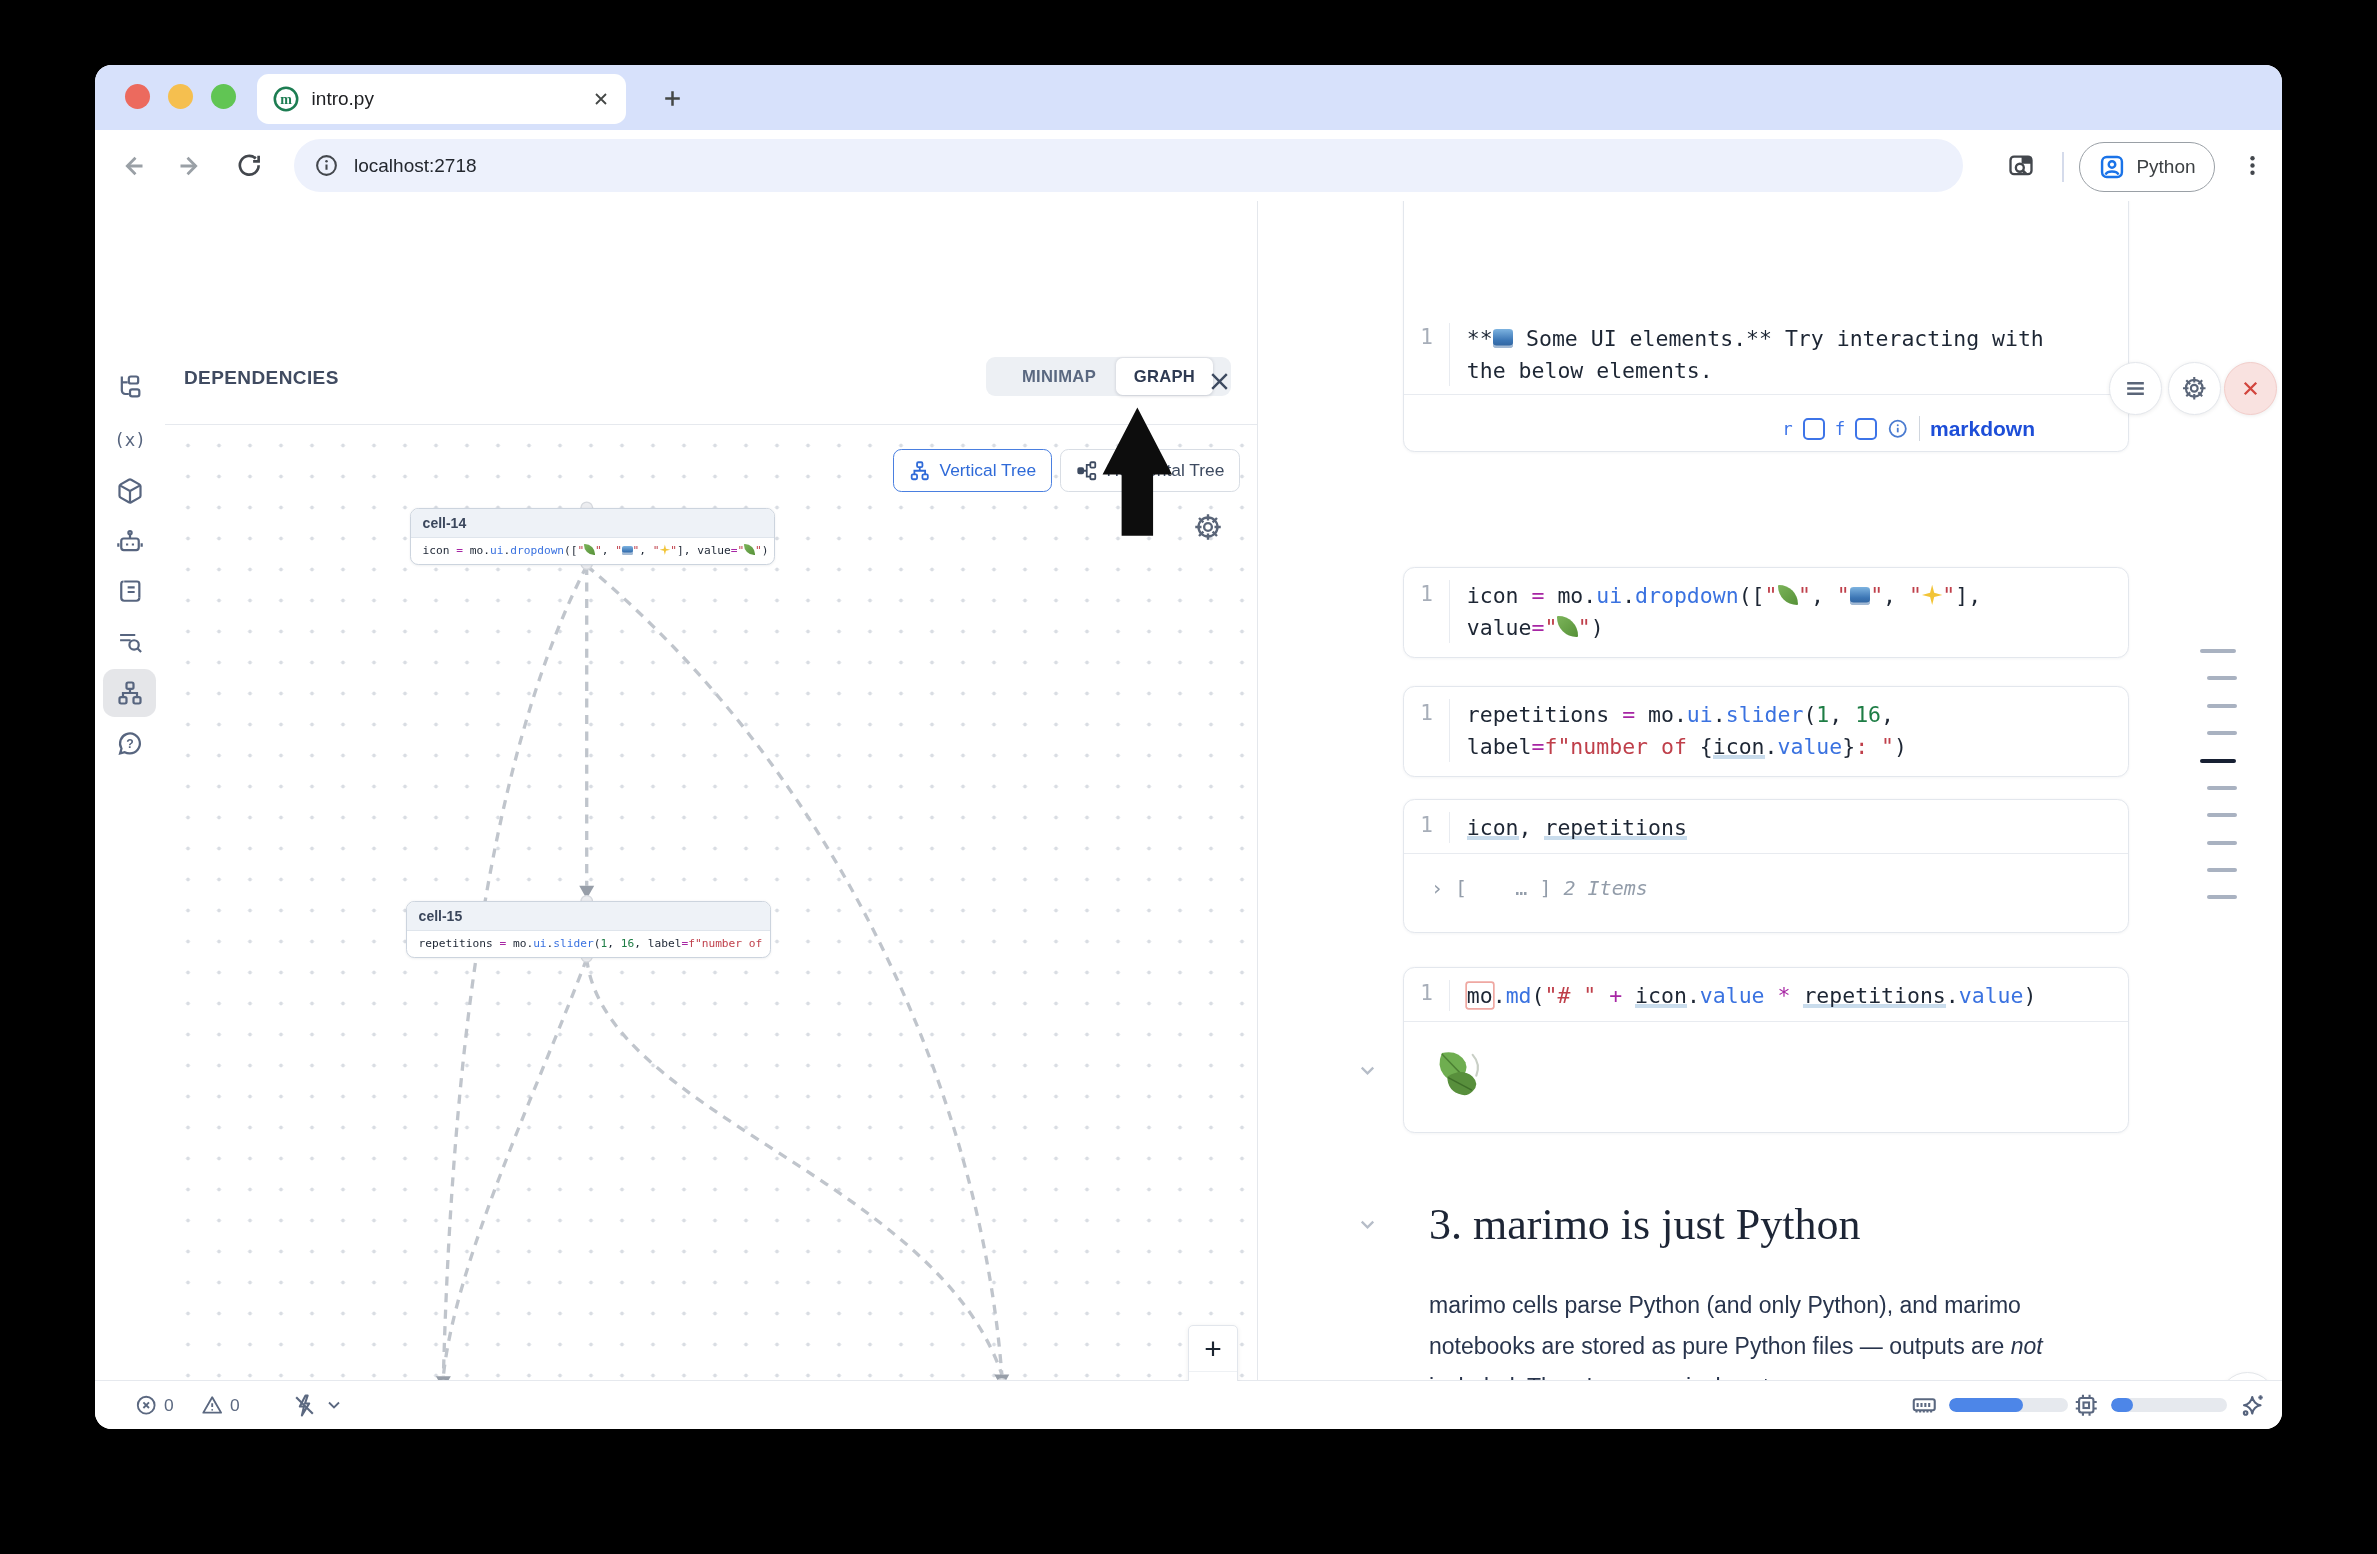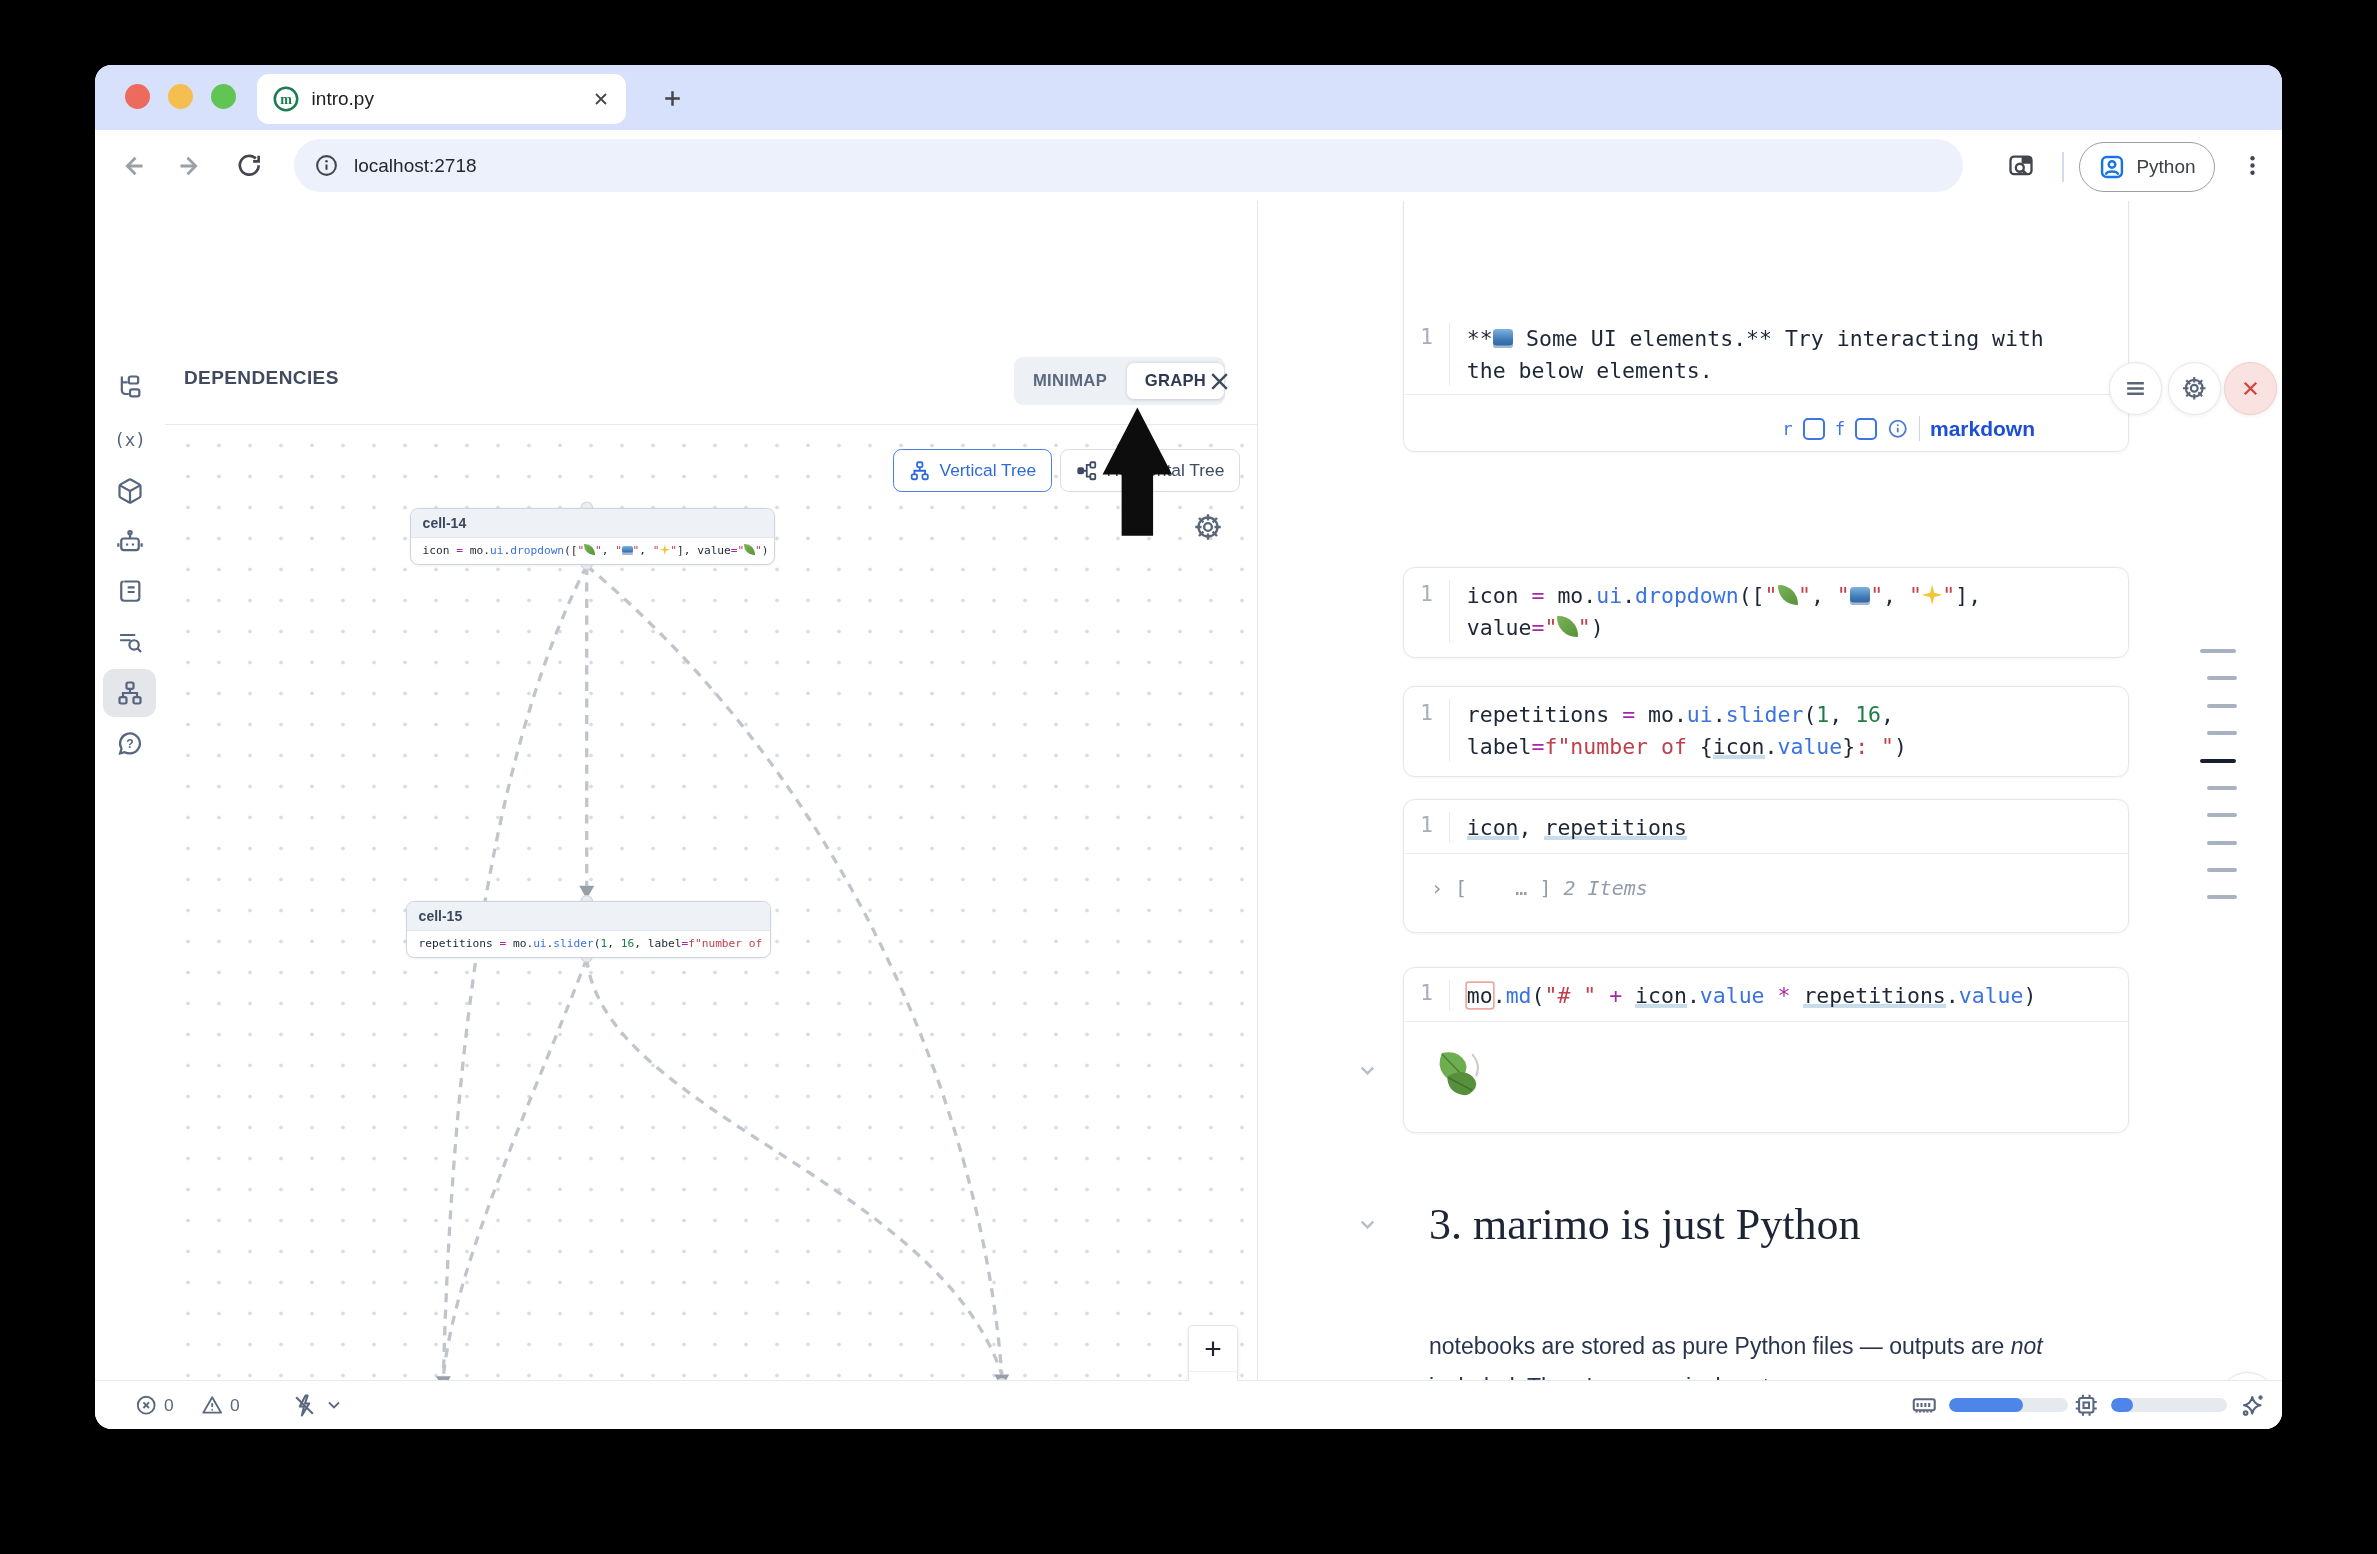--- a/index.html
+++ b/index.html
@@ -25,22 +25,22 @@
   .guest{position:absolute;left:1984px;top:12.4px;width:134px;height:48px;border:1.7px solid #9aa0a6;border-radius:25px;
          display:flex;align-items:center;justify-content:center;gap:10px;background:#fff;}
   .guest span{font-size:19px;color:#3c4043;}
   .vdiv{position:absolute;left:1967px;top:21.5px;width:1.7px;height:30px;background:#d5dbeb;}
   
   .content{position:absolute;left:0;top:136px;width:2187px;height:1180px;background:#fff;overflow:hidden;}
   .rail{position:absolute;left:0;top:0;width:70px;height:100%;background:#fff;}
   .rail-item{position:absolute;left:8.3px;width:53px;height:48px;display:flex;align-items:center;justify-content:center;}
   .rail-item.active{background:#e5e6e9;border-radius:11.6px;}
   .panel-title{position:absolute;left:89px;top:166px;font-size:19px;font-weight:700;color:#404b61;letter-spacing:0.4px;}
-  .seg{position:absolute;left:891px;top:156px;height:48px;background:#edf0f4;border-radius:9px;
-       display:flex;align-items:center;padding:0 1px;box-sizing:border-box;gap:1.7px;margin-left:28px;}
+  .seg{position:absolute;left:891px;top:156px;height:39px;background:#edf0f4;border-radius:9px;
+       display:flex;align-items:center;padding:0 18px;box-sizing:border-box;gap:1.7px;}
   .seg .opt{padding:8.3px 18px;font-size:16.6px;font-weight:700;color:#5a6880;letter-spacing:0.3px;border-radius:6.6px;}
   .seg .opt.on{background:#fff;color:#2e3a52;box-shadow:0 0.8px 3.3px rgba(20,30,50,.18);}
   .panel-x{position:absolute;left:1108px;top:164px;width:33px;height:33px;display:flex;align-items:center;justify-content:center;}
   .phead-line{position:absolute;left:70px;top:223px;width:1092px;height:0.8px;background:#e6e9ee;}
   .canvas{position:absolute;left:70px;top:224px;width:1092px;height:1092px;background:#fff;overflow:hidden;
           background-image:radial-gradient(circle,#d9dde3 1.9px,transparent 2.1px);background-size:31px 31px;background-position:7.5px 5px;}
   .tbtn{position:absolute;height:43px;border-radius:8.3px;background:#fff;display:flex;align-items:center;gap:9px;
         padding:0 15px;box-sizing:border-box;font-size:17.4px;}
   .tbtn.vert{left:728px;top:24px;border:1.7px solid #4a7fe0;color:#2f6ad8;}
   .tbtn.horz{left:895px;top:24px;border:1.7px solid #d8dde4;color:#3d4a60;}
@@ -424,21 +424,21 @@
             <path d="M6 9l6 6 6-6"></path>
           </svg>
     </div>
 
     <div class="abs" style="left:1261px;top:1012px;">
       <svg width="23" height="23" viewBox="0 0 24 24" fill="none" stroke="#b6bdc8" stroke-width="2.4">
             <path d="M6 9l6 6 6-6"></path>
           </svg>
     </div>
     <div class="abs serif-h" style="left:1334px;top:998px;">3. marimo is just Python</div>
-    <div class="abs para" style="left:1334px;top:1084px;width:580px;"><br><span class="tk ">notebooks are stored as pure Python files — outputs are </span><span class="tk " style="font-style: italic;">not</span><br><span class="tk ">included. There's no magical syntax.</span></div>
+    <div class="abs para" style="left:1334px;top:1084px;width:580px;"><span class="tk ">marimo cells parse Python (and only Python), and marimo</span><br><span class="tk ">notebooks are stored as pure Python files — outputs are </span><span class="tk " style="font-style: italic;">not</span><br><span class="tk ">included. There's no magical syntax.</span></div>
 
     <div class="ringbtn" style="left:2124px;top:1171px;">
       
     </div>
 
     <div class="mline" style="left:2105px;top:448px;width:36px;"></div>
     <div class="mline" style="left:2112px;top:475px;width:30px;"></div>
     <div class="mline" style="left:2112px;top:503px;width:30px;"></div>
     <div class="mline" style="left:2112px;top:530px;width:30px;"></div>
     <div class="mline" style="left:2105px;top:558px;width:36px;background:#172033;"></div>

